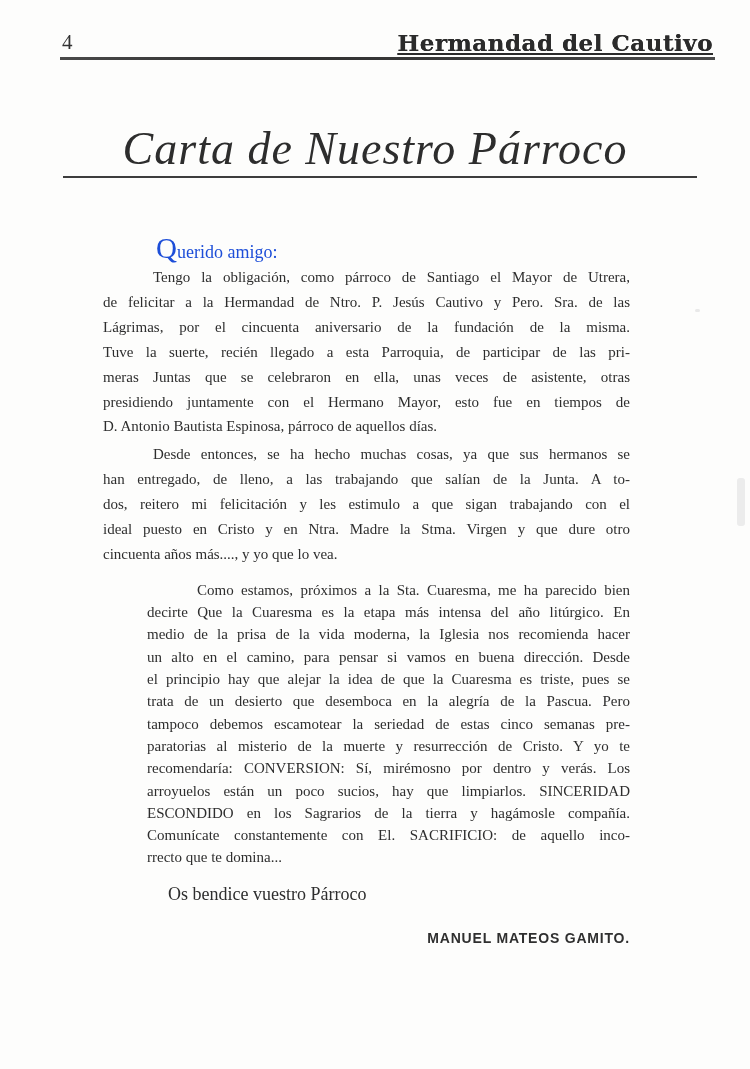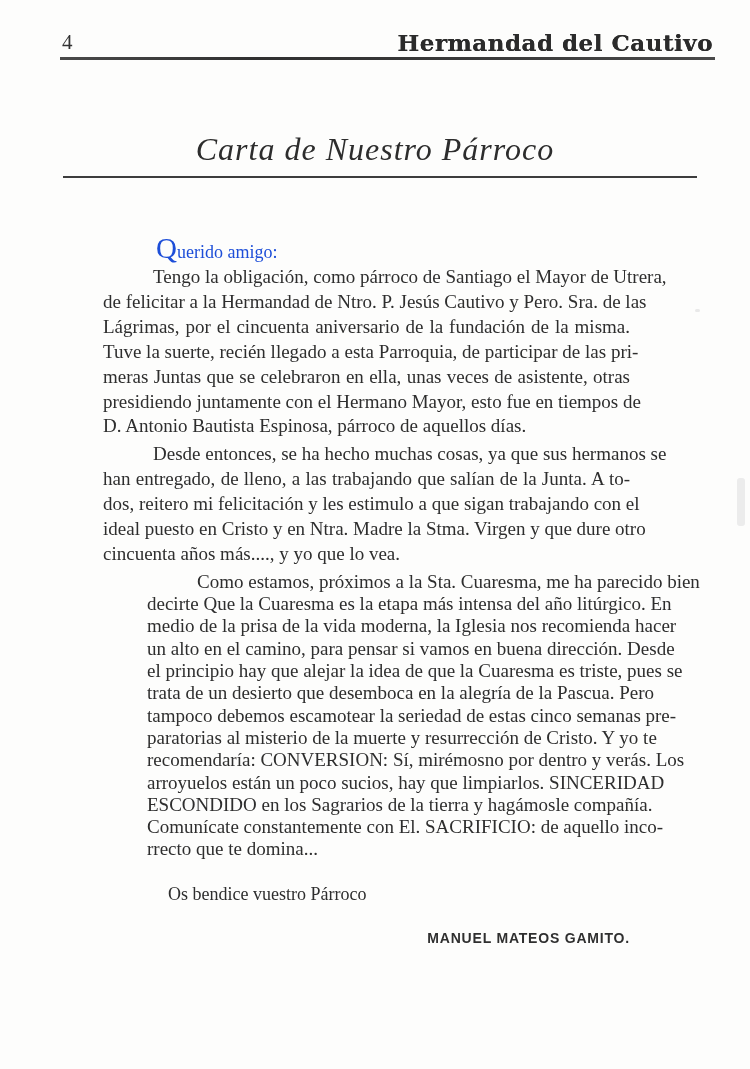--- a/index.html
+++ b/index.html
@@ -22,57 +22,58 @@
     font-size: 21px; line-height: 21px; color: #333;
   }
   .publication-name {
     position: absolute; right: 37px; top: 31px;
     font-family: "DejaVu Serif", serif;
     font-weight: 700;
     font-size: 23px; line-height: 24px;
     letter-spacing: 0.5px;
     color: #2b2b2b;
     text-shadow: 0 0 0.5px #2b2b2b;
+    text-decoration: underline;
   }
   .header-rule {
     position: absolute; left: 60px; top: 57px;
     width: 655px; height: 3px;
     background: linear-gradient(to right, #4a4a4a, #303030 30%, #3c3c3c 70%, #4a4a4a);
   }
 
   
   .article-title {
     position: absolute; left: 100px; top: 123px; width: 550px;
     text-align: center;
     font-family: "Liberation Serif", serif;
     font-style: italic;
-    font-size: 32px; line-height: 52px;
+    font-size: 46px; line-height: 52px;
     letter-spacing: 1px;
     color: #2d2d2d;
   }
   .title-rule {
     position: absolute; left: 63px; top: 176px;
     width: 634px; height: 2px;
     background: #3d3d3d;
   }
 
   
   .salutation {
     position: absolute; left: 156px; top: 233px;
     font-size: 18px; line-height: 30px; color: #1d4ed8;
   }
   .salutation .initial-cap { font-size: 29px; }
 
   .letter-body {
     position: absolute; left: 103px; top: 265px; width: 527px;
-    font-size: 19px; color: #2e2e2e;
+    font-size: 15px; color: #2e2e2e;
   }
   .para { margin: 0; }
   .para-1 { line-height: 24.9px; margin-bottom: 3px; }
-  .para-2 { line-height: 24.9px; margin-bottom: 4px; }
+  .para-2 { line-height: 24.9px; margin-bottom: 12px; }
   .para-3 { line-height: 22.3px; margin-left: 44px; }
   .line { text-align: justify; text-align-last: justify; white-space: nowrap; }
   .line.last { text-align-last: left; white-space: normal; }
   .line.first { text-indent: 50px; }
 
   .closing {
     position: absolute; left: 168px; top: 884px;
     font-size: 18px; color: #2e2e2e;
   }
   .signature {

